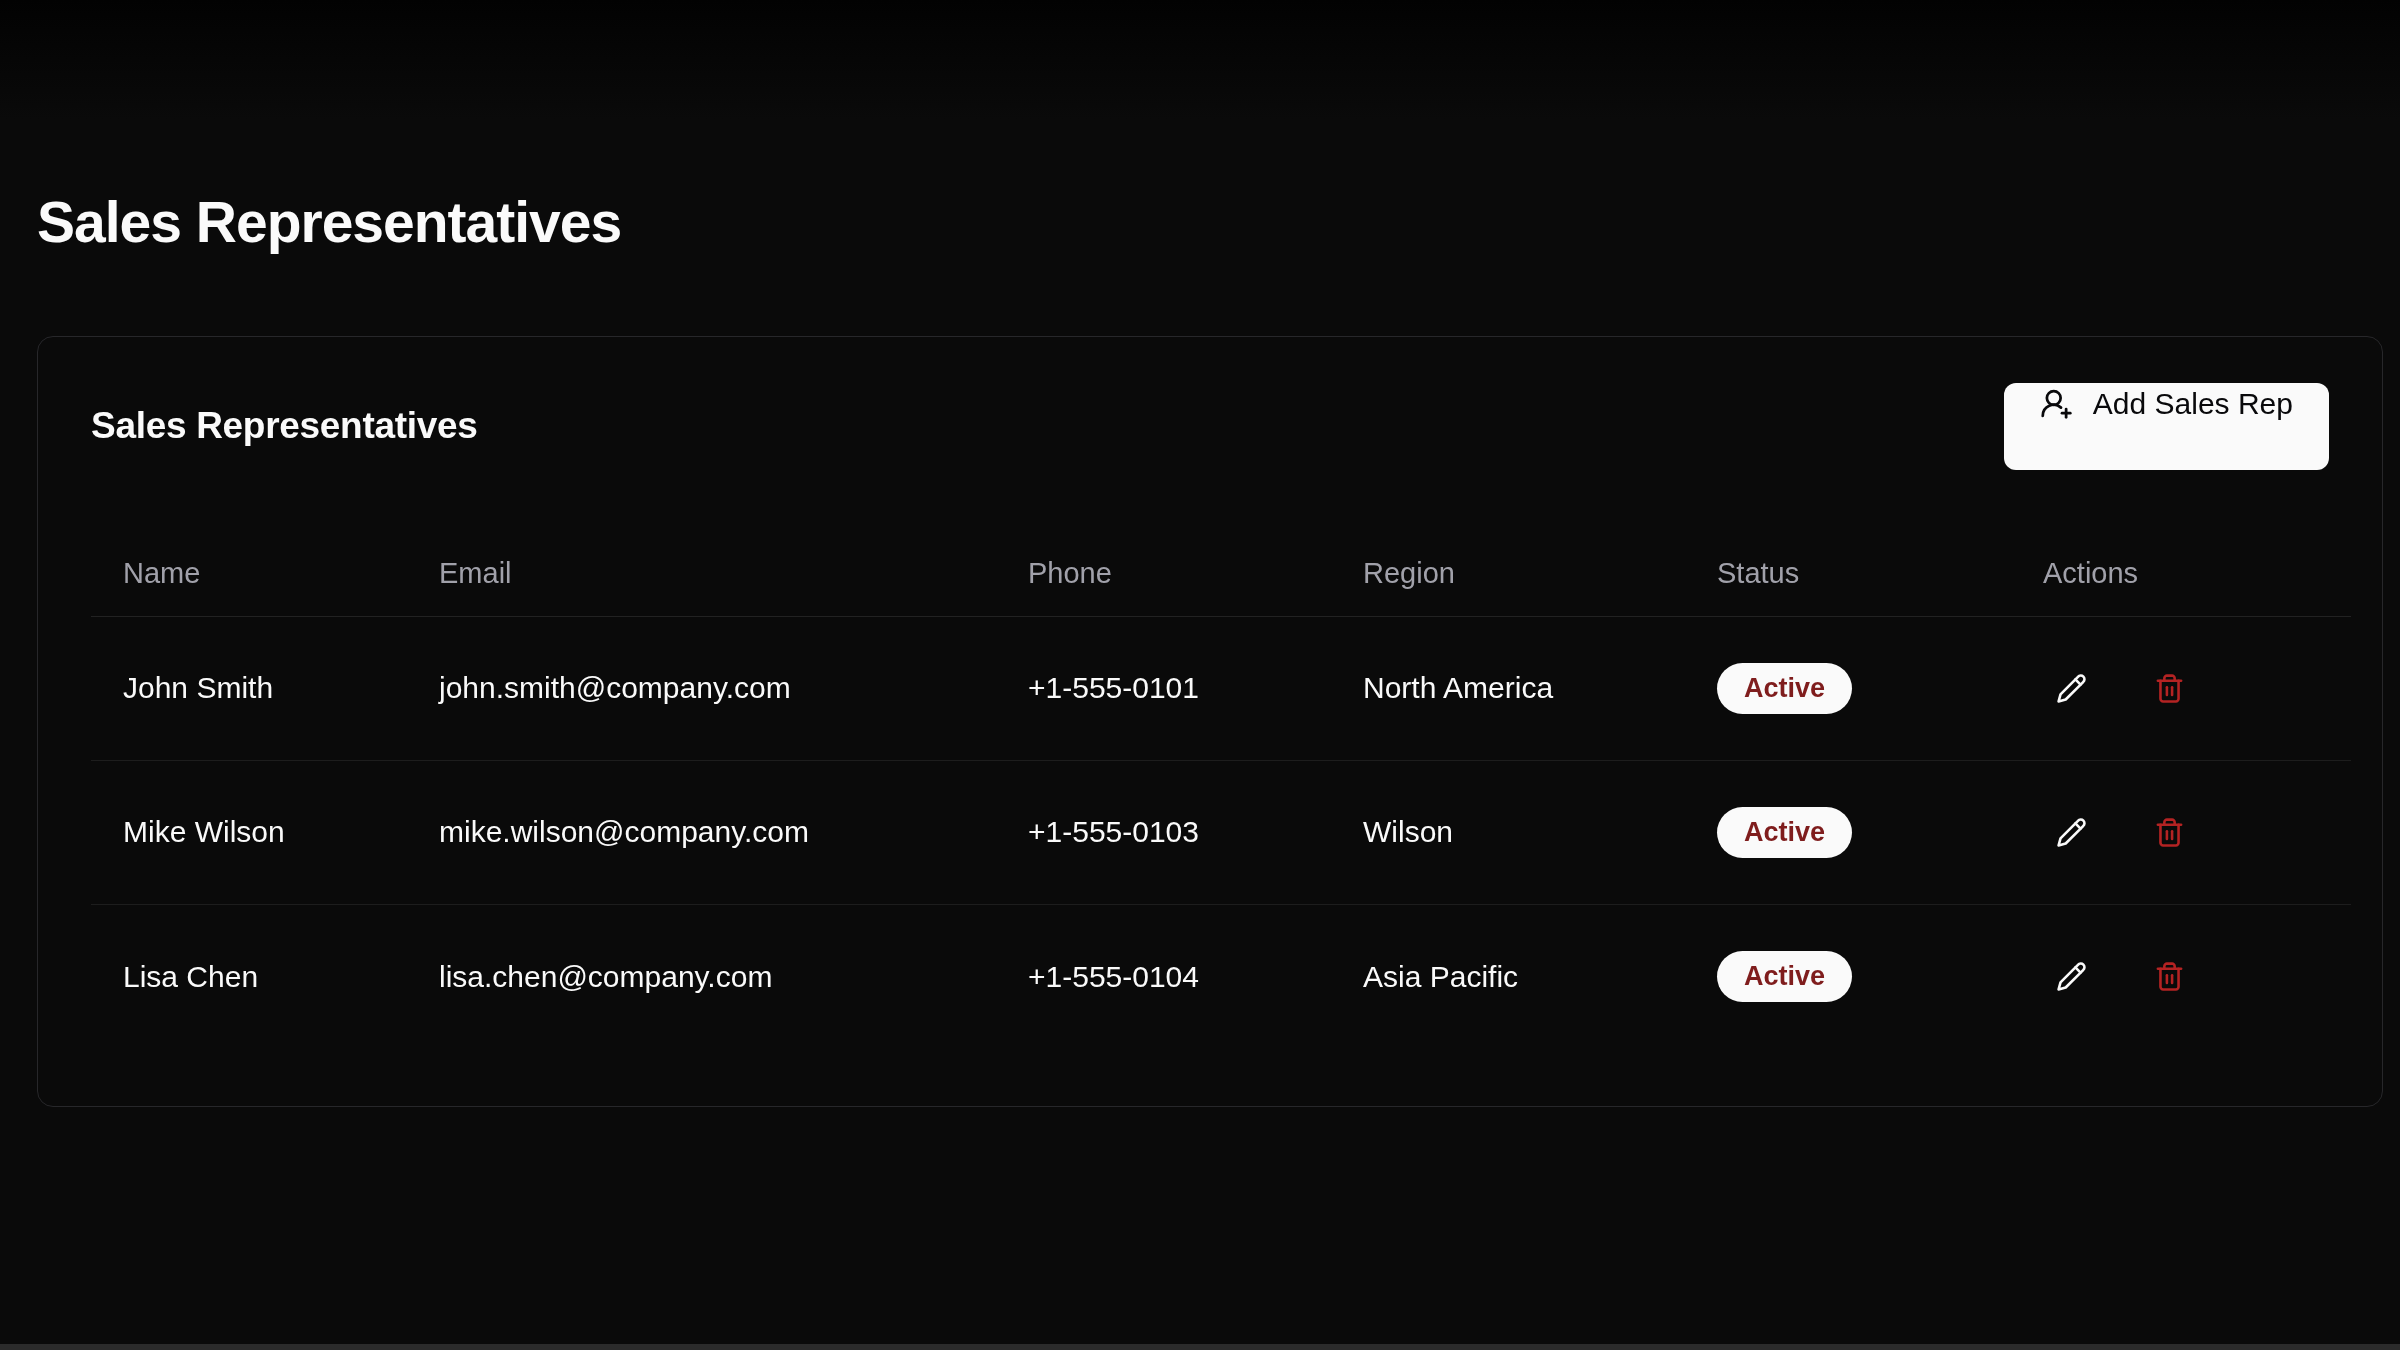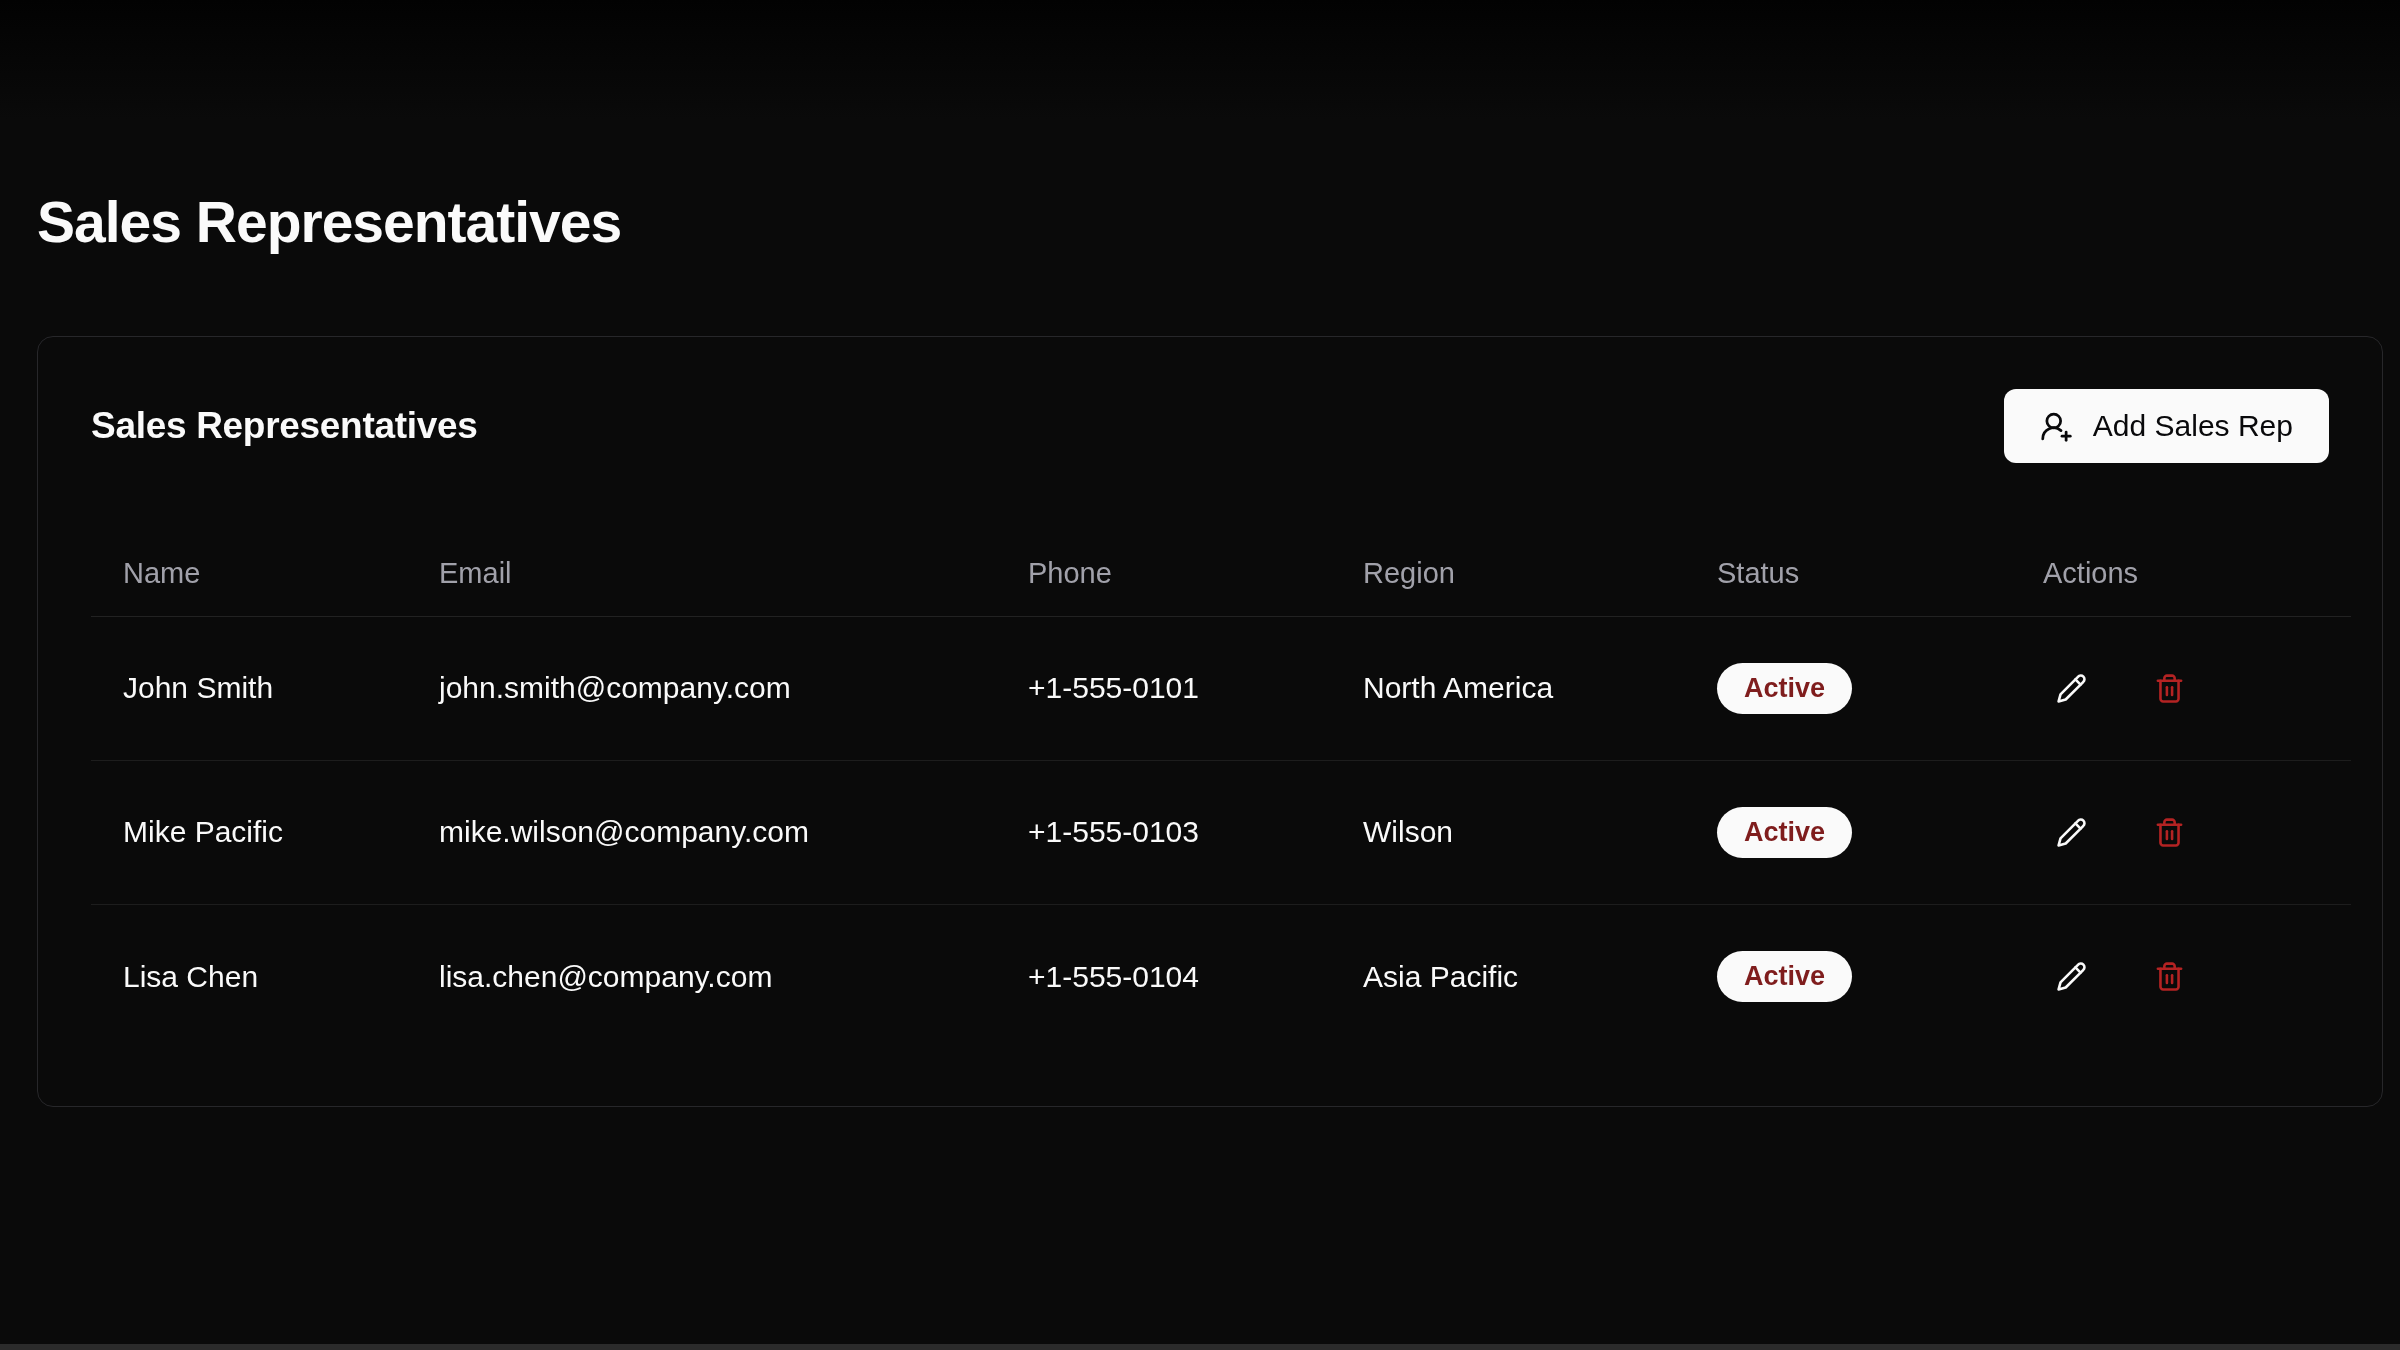--- a/index.html
+++ b/index.html
@@ -41,24 +41,24 @@
     height: 90px;
   }
   .card-title {
     font-size: 37px;
     font-weight: 700;
     letter-spacing: -0.3px;
     color: #fafafa;
   }
   .add-btn {
     display: inline-flex;
-    align-items: center;
+    align-items: flex-start;
     gap: 20px;
-    height: 74px;
-    padding: 11px 36px;
+    height: 87px;
+    padding: 4px 36px;
     background: #fafafa;
     color: #09090b;
     border: none;
     border-radius: 12px;
     font-family: inherit;
     font-size: 30px;
     font-weight: 500;
     cursor: pointer;
   }
   .add-btn svg { width: 33px; height: 33px; display: block; }
@@ -200,21 +200,21 @@
                       <line x1="10" x2="10" y1="11" y2="17"></line>
                       <line x1="14" x2="14" y1="11" y2="17"></line>
                   </svg>
                 </span>
               </button>
             </div>
           </td>
         </tr>
 
         <tr>
-          <td class="cell-name">Mike Pacific</td>
+          <td class="cell-name">Mike Wilson</td>
           <td>mike.wilson@company.com</td>
           <td>+1-555-0103</td>
           <td>Wilson</td>
           <td>
             <span class="badge">Active</span>
           </td>
           <td>
             <div class="actions">
               <button class="icon-btn edit-btn">
                 <span style="display:inline-flex;">

